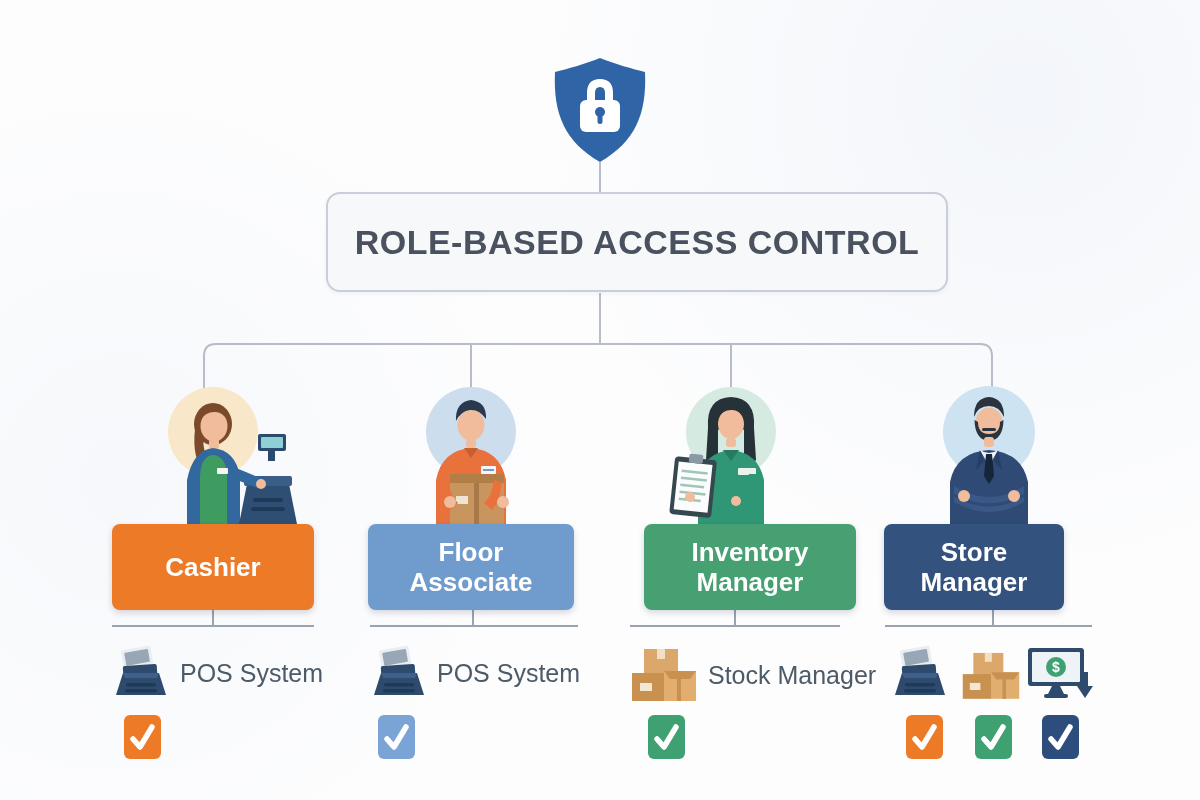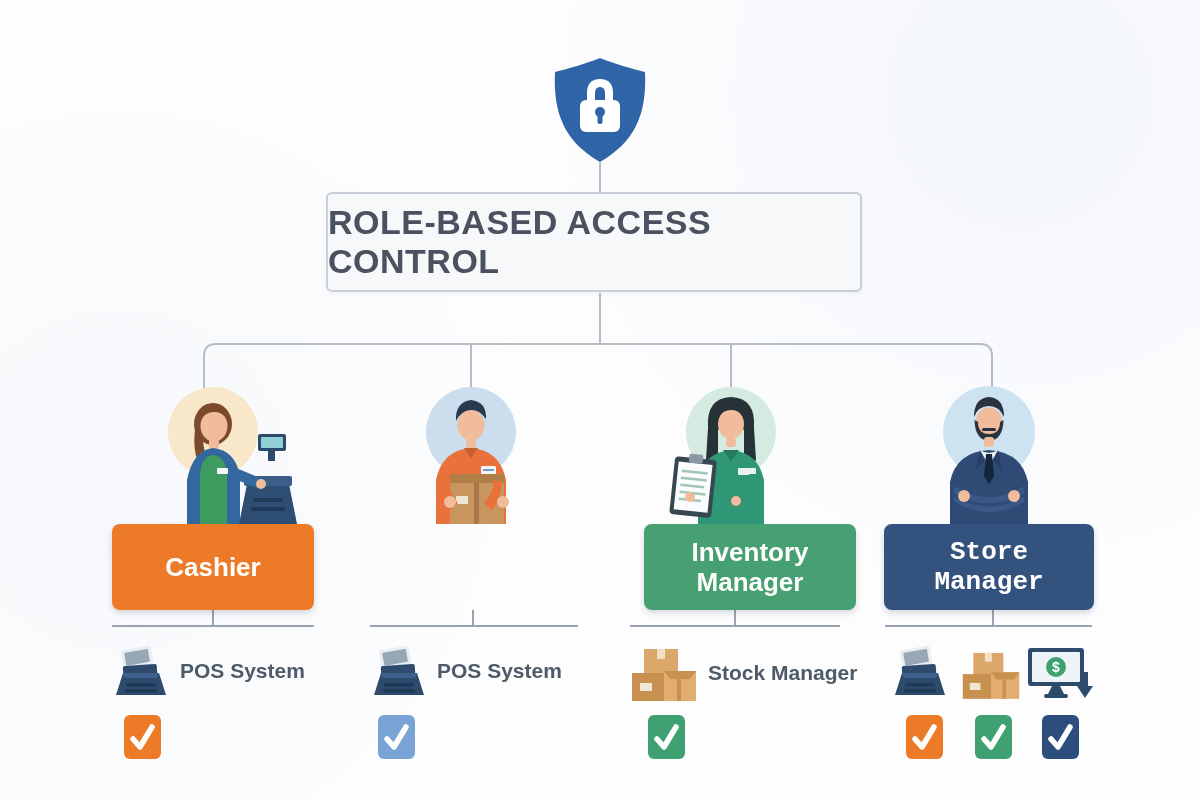--- a/index.html
+++ b/index.html
@@ -7,38 +7,38 @@
     position:relative;width:1200px;height:800px;overflow:hidden;
     font-family:"Liberation Sans",sans-serif;
     background:
       radial-gradient(circle at 85% 12%, #f3f6fa 0%, rgba(243,246,250,0) 40%),
       radial-gradient(circle at 10% 60%, #f6f8fb 0%, rgba(246,248,251,0) 35%),
       #fdfdfe;
   }
   .abs{position:absolute;}
   
   .title-box{
-    left:326px;top:192px;width:536px;height:100px;box-sizing:border-box;
-    background:#f7f8fa;border:2px solid #c9cfda;border-radius:6px;
+    left:326px;top:192px;width:622px;height:100px;box-sizing:border-box;
+    background:#f7f8fa;border:2px solid #c9cfda;border-radius:14px;
     box-shadow:0 2px 4px rgba(40,50,70,.05);
     display:flex;align-items:center;justify-content:center;z-index:3;
   }
   .title-text{
     font-size:34px;font-weight:700;letter-spacing:.5px;color:#4a5260;
   }
   
   .role-box{
     top:524px;height:86px;border-radius:8px;z-index:4;
     display:flex;align-items:center;justify-content:center;text-align:center;
     color:#fff;font-size:26px;font-weight:700;line-height:30px;
     white-space:pre-line;box-shadow:0 3px 6px rgba(40,50,70,.18);
   }
   .avatar{z-index:2;top:384px;width:170px;height:140px;}
   .access-label{
-    font-size:21px;font-weight:700;color:#4d5a68;z-index:3;
+    font-size:25px;font-weight:400;color:#4d5a68;z-index:3;
   }
   .icon-slot{z-index:3;}
   svg{display:block;}
 </style>
 </head>
 <body>
 
 <div class="canvas">
 
   <svg class="abs" style="left:0;top:0;z-index:1" width="1200" height="800" viewBox="0 0 1200 800">
@@ -142,23 +142,25 @@
     <path d="M82 70 L88 70 L90 92 L85 100 L80 92 Z" fill="#15253A"></path>
     <path d="M76 66 L72 86 L80 77 Z" fill="#263F66"></path>
     <path d="M94 66 L98 86 L90 77 Z" fill="#263F66"></path>
     <path d="M50 102 Q85 124 120 102 L120 118 Q85 138 50 118 Z" fill="#3A5785"></path>
     <path d="M50 111 Q85 131 120 111" stroke="#2E4A75" stroke-width="3" fill="none"></path>
     <circle cx="60" cy="112" r="6" fill="#F1BC9B"></circle>
     <circle cx="110" cy="112" r="6" fill="#F1BC9B"></circle>
   </svg>
 
   <div class="abs role-box" style="left: 112px; width: 202px; background-color: rgb(237, 122, 39);">Cashier</div>
+  <div class="abs role-box" style="left: 368px; width: 206px; background-color: rgb(111, 155, 205);">Floor
+Associate</div>
   <div class="abs role-box" style="left: 644px; width: 212px; background-color: rgb(70, 160, 114);">Inventory
 Manager</div>
-  <div class="abs role-box" style="left: 884px; width: 210px; background-color: rgb(51, 82, 126); font-family: Liberation Mono, monospace;">Store
+  <div class="abs role-box" style="left: 884px; width: 180px; background-color: rgb(51, 82, 126);">Store
 Manager</div>
 
   <svg class="abs icon-slot" style="left:114px;top:645px" width="54" height="54" viewBox="0 0 54 54">
     <g transform="rotate(-10 22 12)">
       <rect x="8" y="3" width="30" height="20" rx="2" fill="#E9EEF3"></rect>
       <rect x="11" y="6" width="24" height="13" rx="1" fill="#98A7B5"></rect>
     </g>
     <rect x="9" y="20" width="34" height="11" rx="2" fill="#2E4B6E" transform="rotate(-4 26 25)"></rect>
     <path d="M2 50 L52 50 L45 28 L9 28 Z" fill="#2E4B6E"></path>
     <path d="M9 28 L45 28 L43 33 L11 33 Z" fill="#3D608C"></path>

